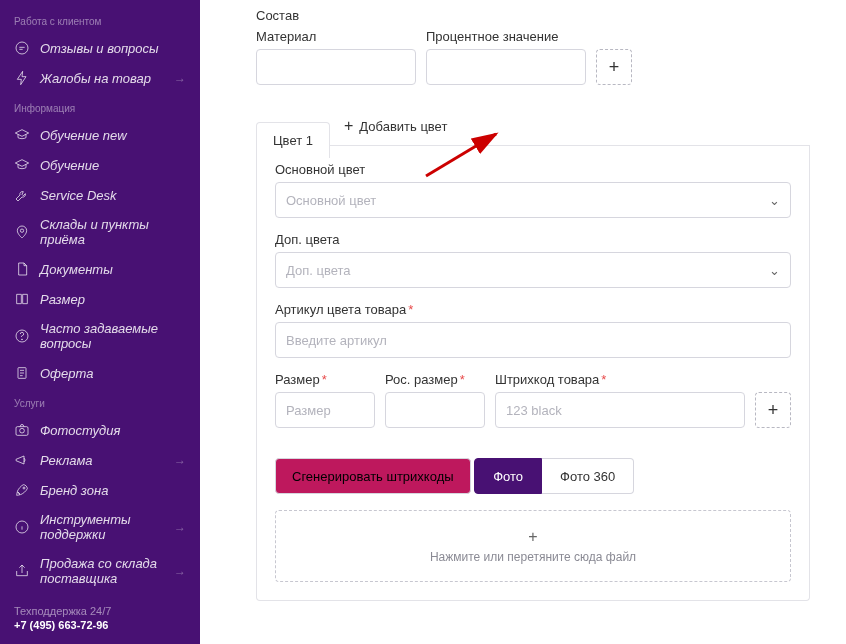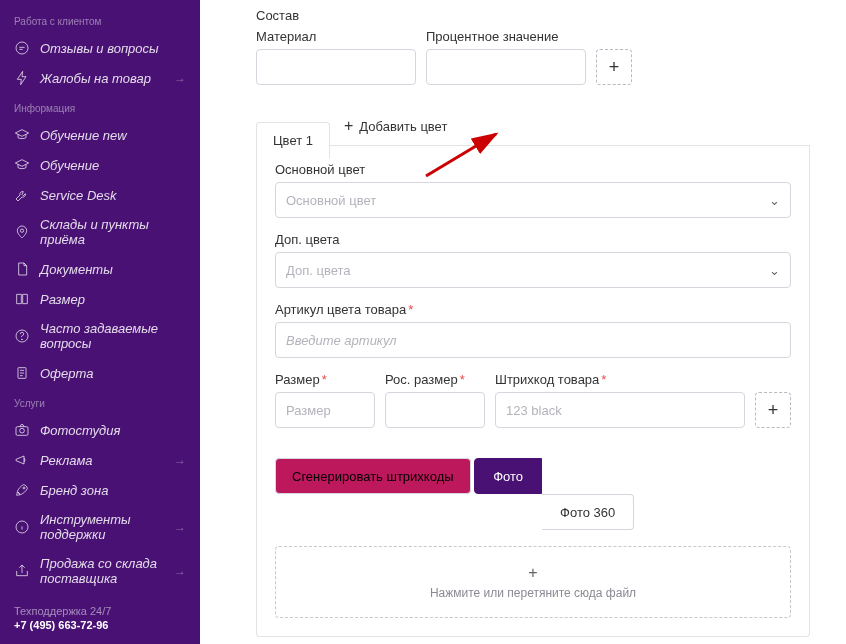--- a/index.html
+++ b/index.html
@@ -39,21 +39,21 @@
 
   .color-panel { border: 1px solid #e3e3e8; border-top: none; border-radius: 0 0 4px 4px; padding: 16px 18px 18px 18px; }
 
   .req { color: #e84b4b; margin-left: 2px; }
 
   .btn { height: 36px; padding: 0 16px; border: 1px solid #d6d6de; border-radius: 4px; background: #be185d; font-size: 13px; cursor: pointer; display: inline-flex; align-items: center; }
 
   .photo-tabs { display: inline-flex; margin-top: 16px; }
   .photo-tab { height: 36px; padding: 0 18px; display: flex; align-items: center; font-size: 13px; cursor: pointer; border: 1px solid #d6d6de; }
   .photo-tab:first-child { border-radius: 4px 0 0 4px; }
-  .photo-tab:last-child { border-radius: 0 4px 4px 0; border-left: none; margin-top: 36px; }
+  .photo-tab:last-child { border-radius: 0 4px 4px 0; border-left: none; }
   .photo-tab.active { background: #481173; color: #fff; border-color: #481173; }
 
   .dropzone { margin-top: 16px; border: 1px dashed #c7c7d0; border-radius: 4px; height: 72px; display: flex; flex-direction: column; align-items: center; justify-content: center; color: #8a8a94; font-size: 12px; cursor: pointer; gap: 4px; }
   .dropzone .dplus { font-size: 16px; color: #666; }
 
   .arrow-annotation { position: absolute; left: 218px; top: 124px; pointer-events: none; }
 
   .mb12 { margin-bottom: 12px; }
   .mb14 { margin-bottom: 14px; }
 </style>
@@ -250,21 +250,21 @@
         <span class="chev">⌄</span>
       </div>
 
       <div class="field-label">Доп. цвета</div>
       <div class="select mb14">
         <span>Доп. цвета</span>
         <span class="chev">⌄</span>
       </div>
 
       <div class="field-label"><span>Артикул цвета товара</span><span class="req">*</span></div>
-      <input class="input mb14" style="width: 100%; font-style: italic;" placeholder="Введите артикул">
+      <input class="input mb14" style="width: 100%;" placeholder="Введите артикул">
 
       <div class="row mb14">
         <div class="col" style="width:100px;">
           <div class="field-label"><span>Размер</span><span class="req">*</span></div>
           <input class="input" placeholder="Размер" style="">
         </div>
         <div class="col" style="width:100px;">
           <div class="field-label"><span>Рос. размер</span><span class="req">*</span></div>
           <input class="input" style="">
         </div>

